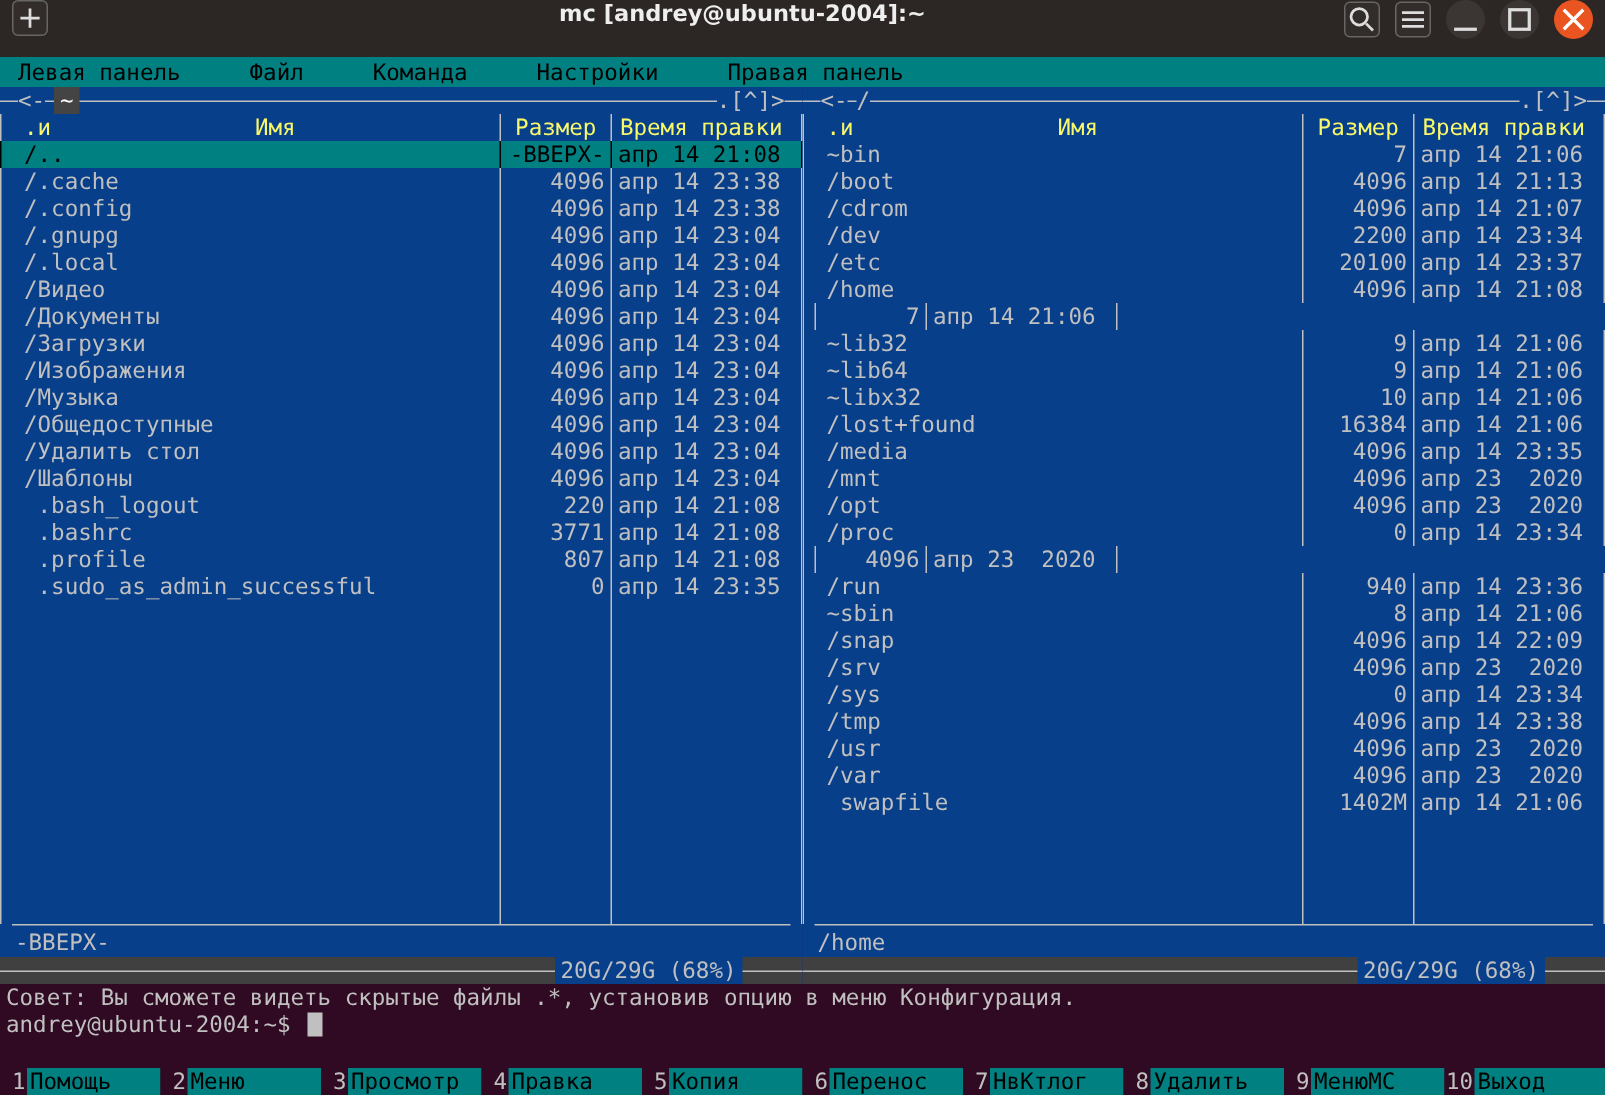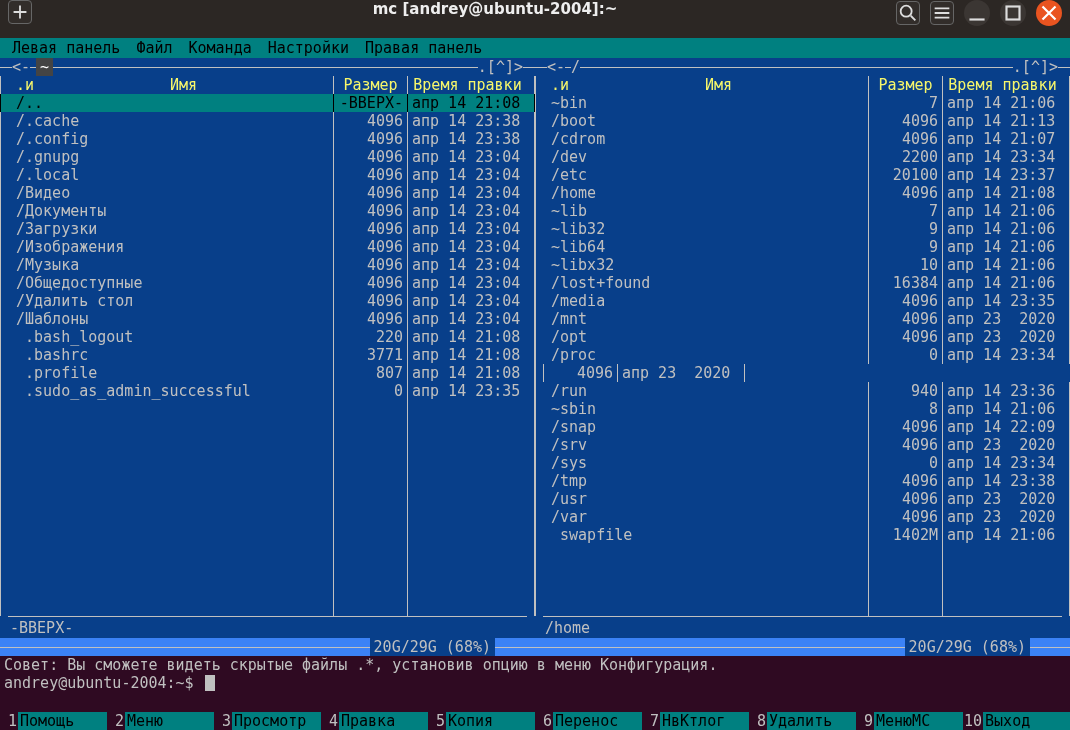--- a/index.html
+++ b/index.html
@@ -29,21 +29,21 @@
     padding: 0;
     position: relative;
   }
 
   
   .mc-menubar {
     background:#008080; 
     color:#000;
     height:20px; line-height:20px;
     padding: 0 4px;
-    display:flex; 
+    display:flex; gap:30px;
     align-items:center;
   }
   .mc-menubar span { color:#000; padding:0 8px; }
 
   
   .panels { display:flex; height:598px; }
 
   .panel {
     width:50%; position:relative;
     color:#c0c0c0;
@@ -104,21 +104,21 @@
   .panel-mini {
     height:22px; position:relative; background:#083f8a;
     white-space:pre;
   }
   .panel-mini .divider {
     position:absolute; left:8px; right:8px; top:0; border-top:1px solid #c0c0c0;
   }
   .panel-mini .text { position:absolute; left:10px; top:3px; color:#c0c0c0; }
 
   .panel-bottom {
-    height:18px; position:relative; background:#3b82f6;padding-left:15px;
+    height:18px; position:relative; background:#404040;padding-left:15px;
   }
   .panel-bottom .divider {
     position:absolute; left:0px; right:0px; top:9px; border-top:1px solid #c0c0c0;
   }
   .panel-bottom .usage {
     position:absolute; right:40px; top:0; background:#083f8a; padding:0 4px; color:#c0c0c0;
   }
 
   
   .hint-line {
@@ -482,21 +482,20 @@
             </div>
             <div class="file-row">
               <div class="edge-l" style="width: 8px;"></div>
               <div class="col-name">/home</div>
               <div class="col-size">4096</div>
               <div class="col-time">апр 14 21:08</div>
               <div class="edge-r" style="width: 8px;"></div>
             </div>
             <div class="file-row">
               <div class="edge-l" style="width: 8px;"></div>
-              <div class="col-name">~lib</div>
               <div class="col-size">7</div>
               <div class="col-time">апр 14 21:06</div>
               <div class="edge-r" style="width: 8px;"></div>
             </div>
             <div class="file-row">
               <div class="edge-l" style="width: 8px;"></div>
               <div class="col-name">~lib32</div>
               <div class="col-size">9</div>
               <div class="col-time">апр 14 21:06</div>
               <div class="edge-r" style="width: 8px;"></div>

